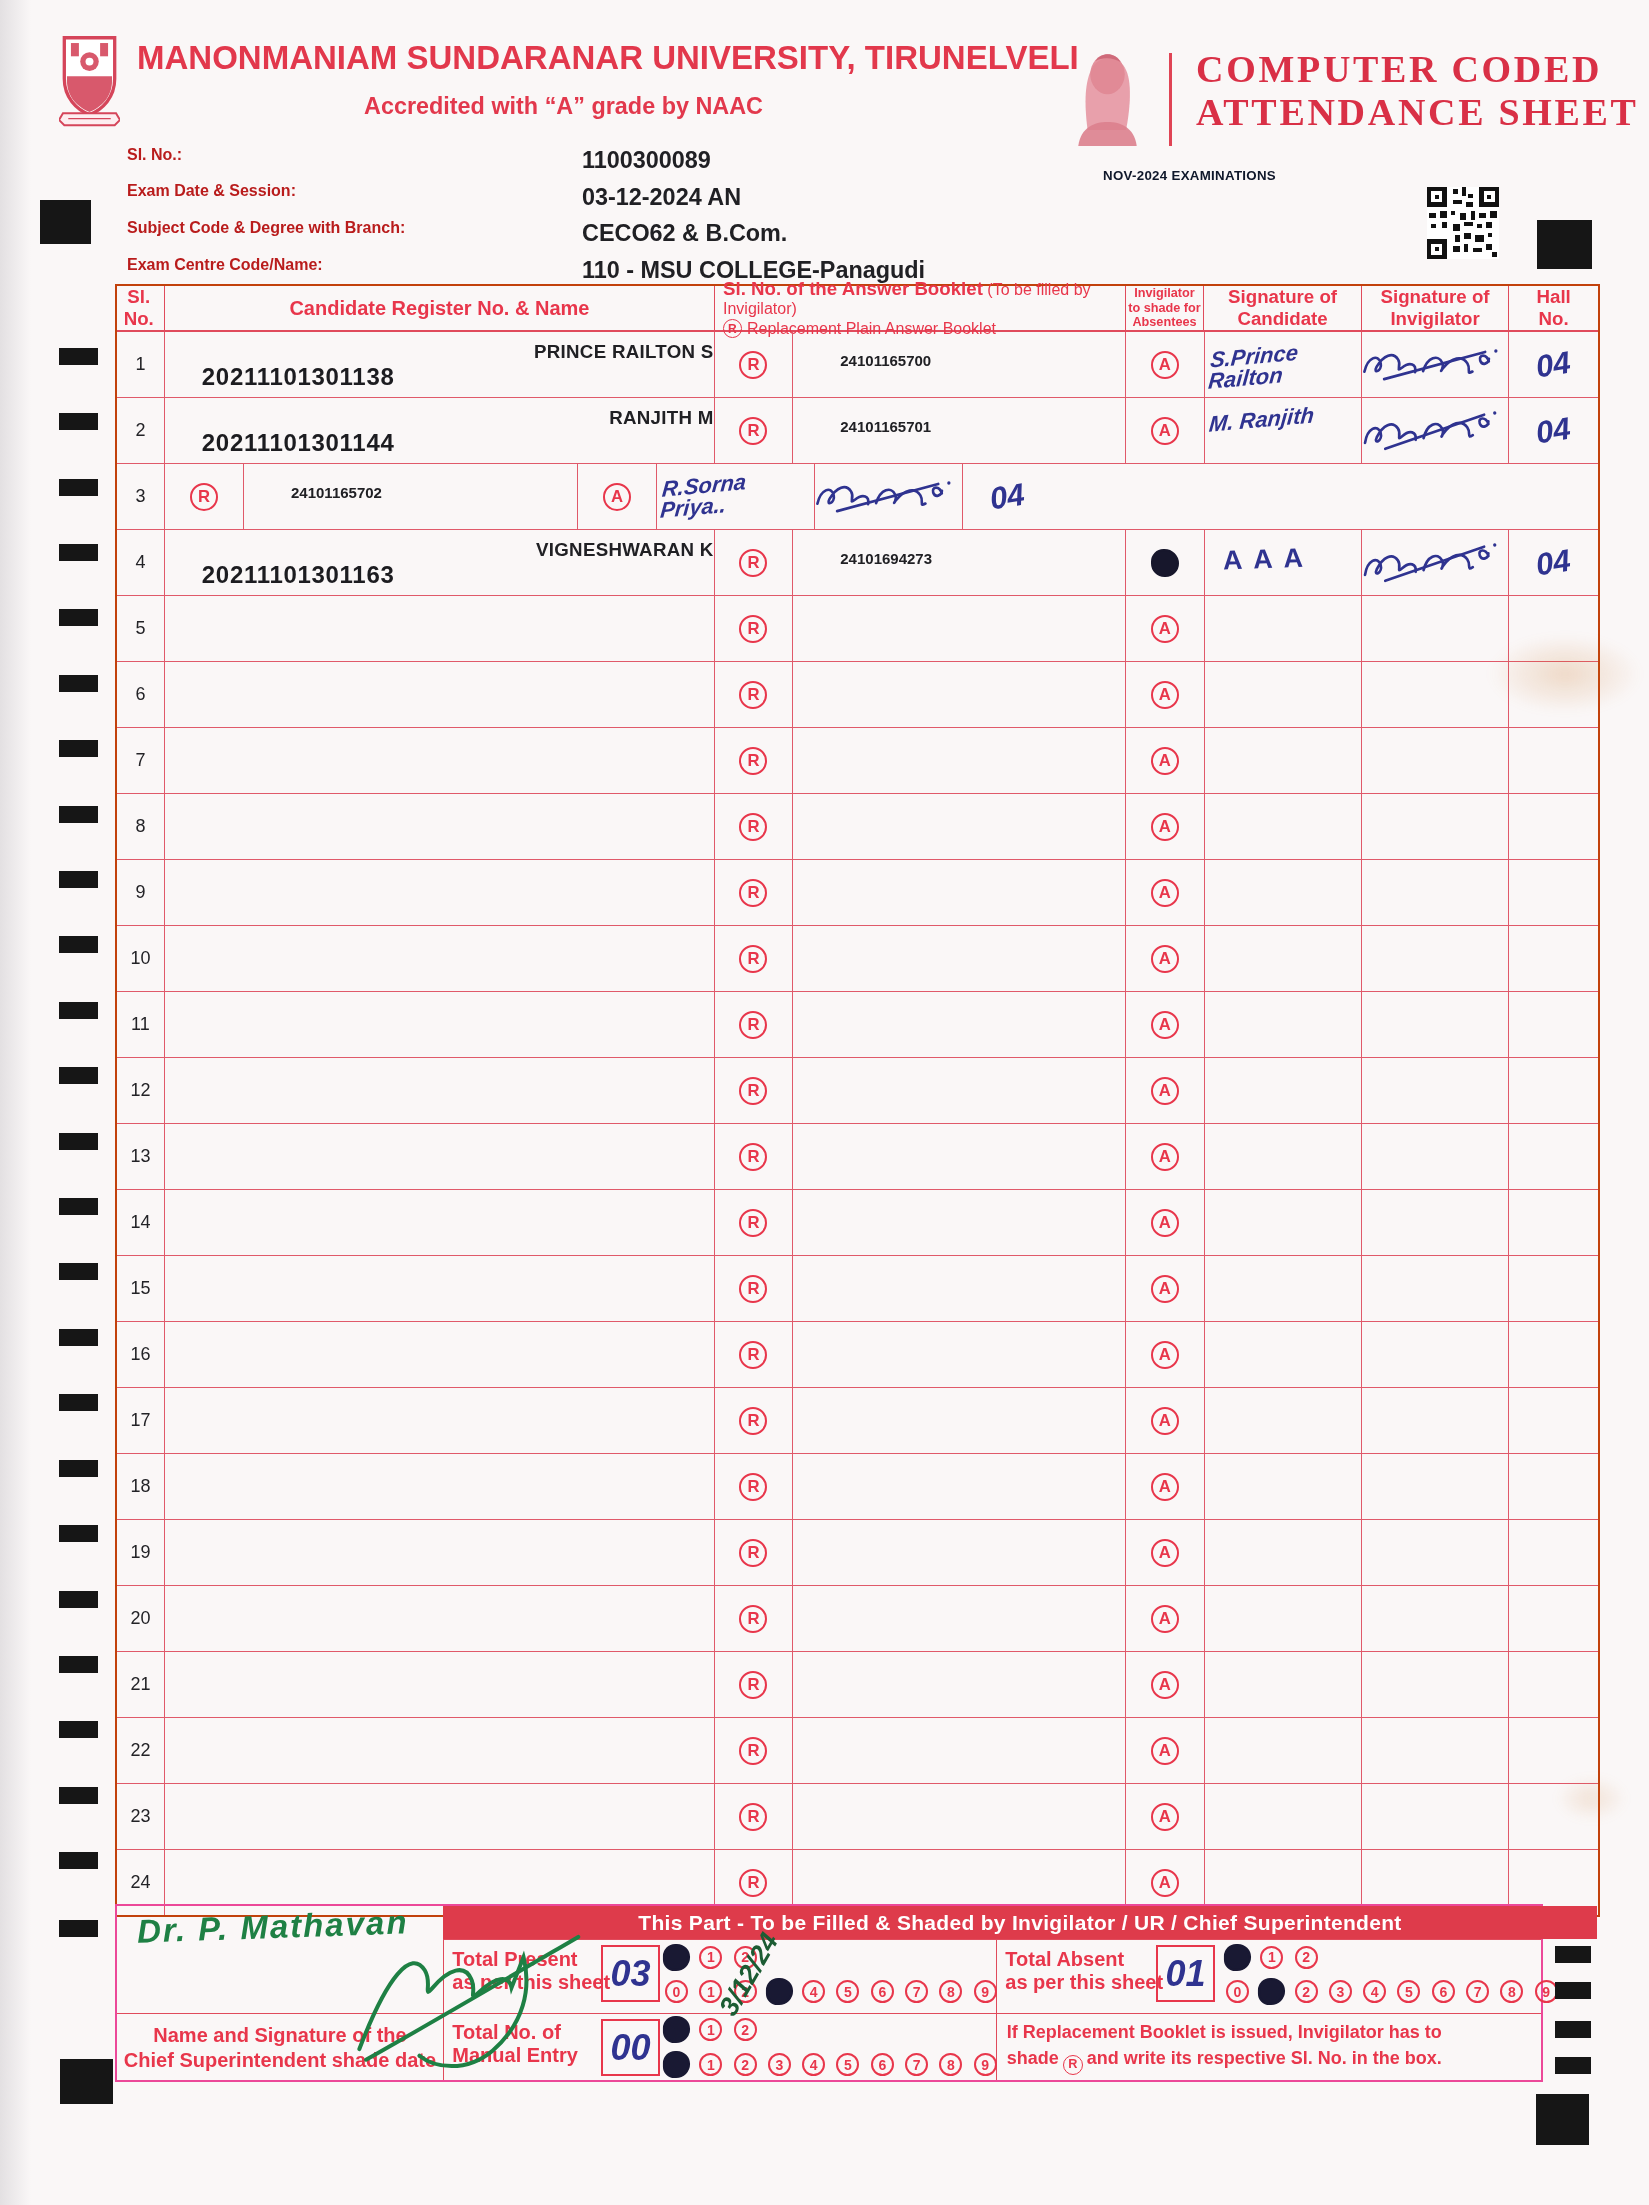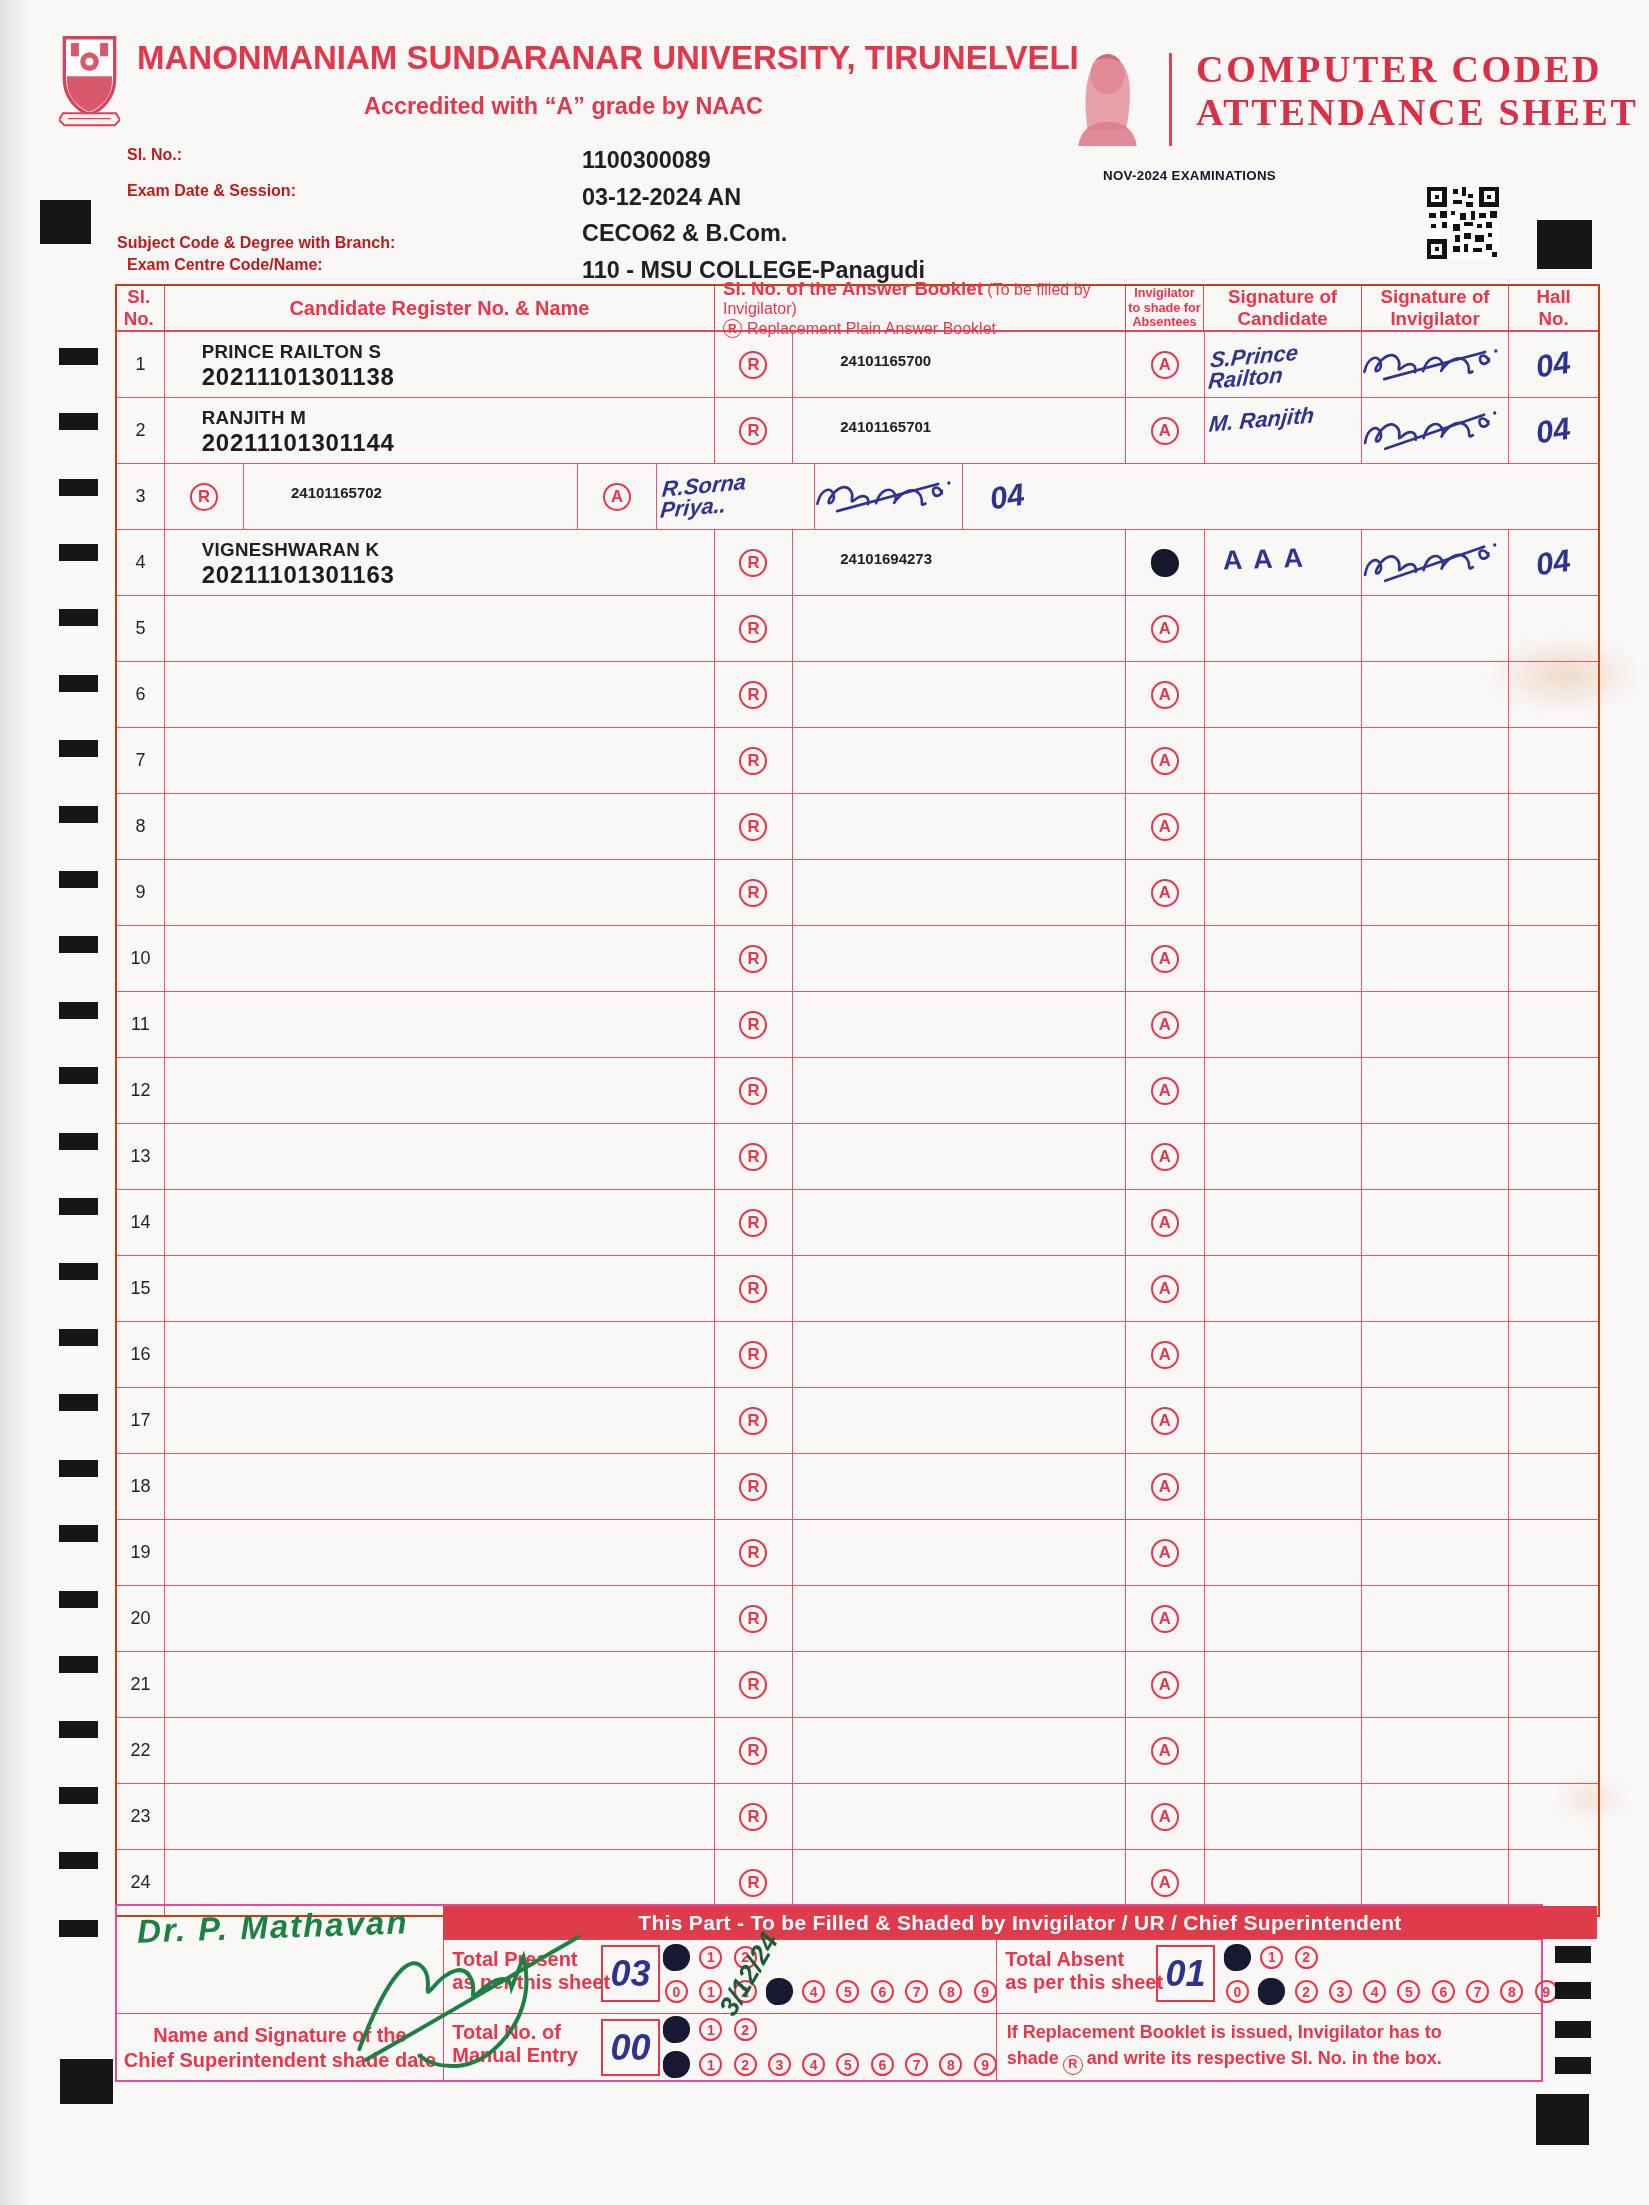--- a/index.html
+++ b/index.html
@@ -31,21 +31,21 @@
   .cell{box-sizing:border-box;border-right:1.3px solid #e0596a;overflow:visible;}
   .c-sl{width:48px;display:flex;align-items:center;justify-content:center;
         font-size:18px;color:#232327;}
   .c-name{width:552px;padding:8.7px 0 0 37px;}
   .c-r{width:79px;display:flex;align-items:center;justify-content:center;}
   .c-book{width:334px;padding:20px 0 0 47px;font-size:15px;font-weight:bold;color:#202024;}
   .c-abs{width:79px;display:flex;align-items:center;justify-content:center;}
   .c-csig{width:158px;position:relative;}
   .c-isig{width:148px;position:relative;}
   .c-hall{width:89px;border-right:none;display:flex;align-items:center;justify-content:center;}
-  .name-line{font-size:18.7px;font-weight:bold;color:#202024;letter-spacing:0.3px;}
+  .name-line{font-size:18.7px;font-weight:bold;color:#202024;letter-spacing:0.3px;text-align:right;}
   .reg-line{font-size:24px;font-weight:bold;color:#1c1c20;letter-spacing:0.7px;}
   .sym{width:28px;height:28px;border:2px solid #e8364b;border-radius:50%;display:flex;
        align-items:center;justify-content:center;font-size:16.7px;font-weight:bold;color:#e8364b;box-sizing:border-box;}
   .sym.dark{border-color:#17172c;background:#17172c;color:transparent;border-radius:46% 54% 50% 50%;}
   .csig-text{position:absolute;left:4px;top:12px;font-size:22px;font-style:italic;font-weight:bold;
              color:#2f3390;transform:rotate(-5deg) skewX(-10deg);line-height:0.95;white-space:pre-line;}
   .csig-text.block{font-style:normal;letter-spacing:10.7px;transform:rotate(-2deg);font-size:27px;top:17.4px;left:18.7px;}
   .isig-svg{position:absolute;left:-4px;top:5.3px;}
   .hall-num{font-size:31px;font-weight:bold;color:#2f3390;transform:rotate(-9deg);font-style:italic;}
 
@@ -118,21 +118,21 @@
 
   <div class="abs sheet-title" style="left:1196px;top:48px;">COMPUTER  CODED
 ATTENDANCE SHEET</div>
 
   <div class="abs nov" style="left:1103px;top:168px;">NOV-2024 EXAMINATIONS</div>
 
   <div class="abs info-label" style="left:127px;top:146px;">Sl. No.:</div>
   <div class="abs info-value" style="left:582px;top:147px;">1100300089</div>
   <div class="abs info-label" style="left:127px;top:182px;">Exam Date &amp; Session:</div>
   <div class="abs info-value" style="left:582px;top:184px;">03-12-2024 AN</div>
-  <div class="abs info-label" style="left:117px;top:219px;margin-top:15px;">Subject Code &amp; Degree with Branch:</div>
+  <div class="abs info-label" style="left:127px;top:219px;">Subject Code &amp; Degree with Branch:</div>
   <div class="abs info-value" style="left:582px;top:220px;">CECO62 &amp; B.Com.</div>
   <div class="abs info-label" style="left:127px;top:256px;">Exam Centre Code/Name:</div>
   <div class="abs info-value" style="left:582px;top:257px;">110 - MSU COLLEGE-Panagudi</div>
 
   <div class="abs" style="left:1427px;top:187px;">
     <svg width="72" height="72" viewBox="0 0 33 33" shape-rendering="crispEdges">
       <rect width="33" height="33" fill="#fff"></rect>
       <g fill="#111">
         <rect x="0" y="0" width="9" height="9"></rect>
           <rect x="24" y="0" width="9" height="9"></rect>

